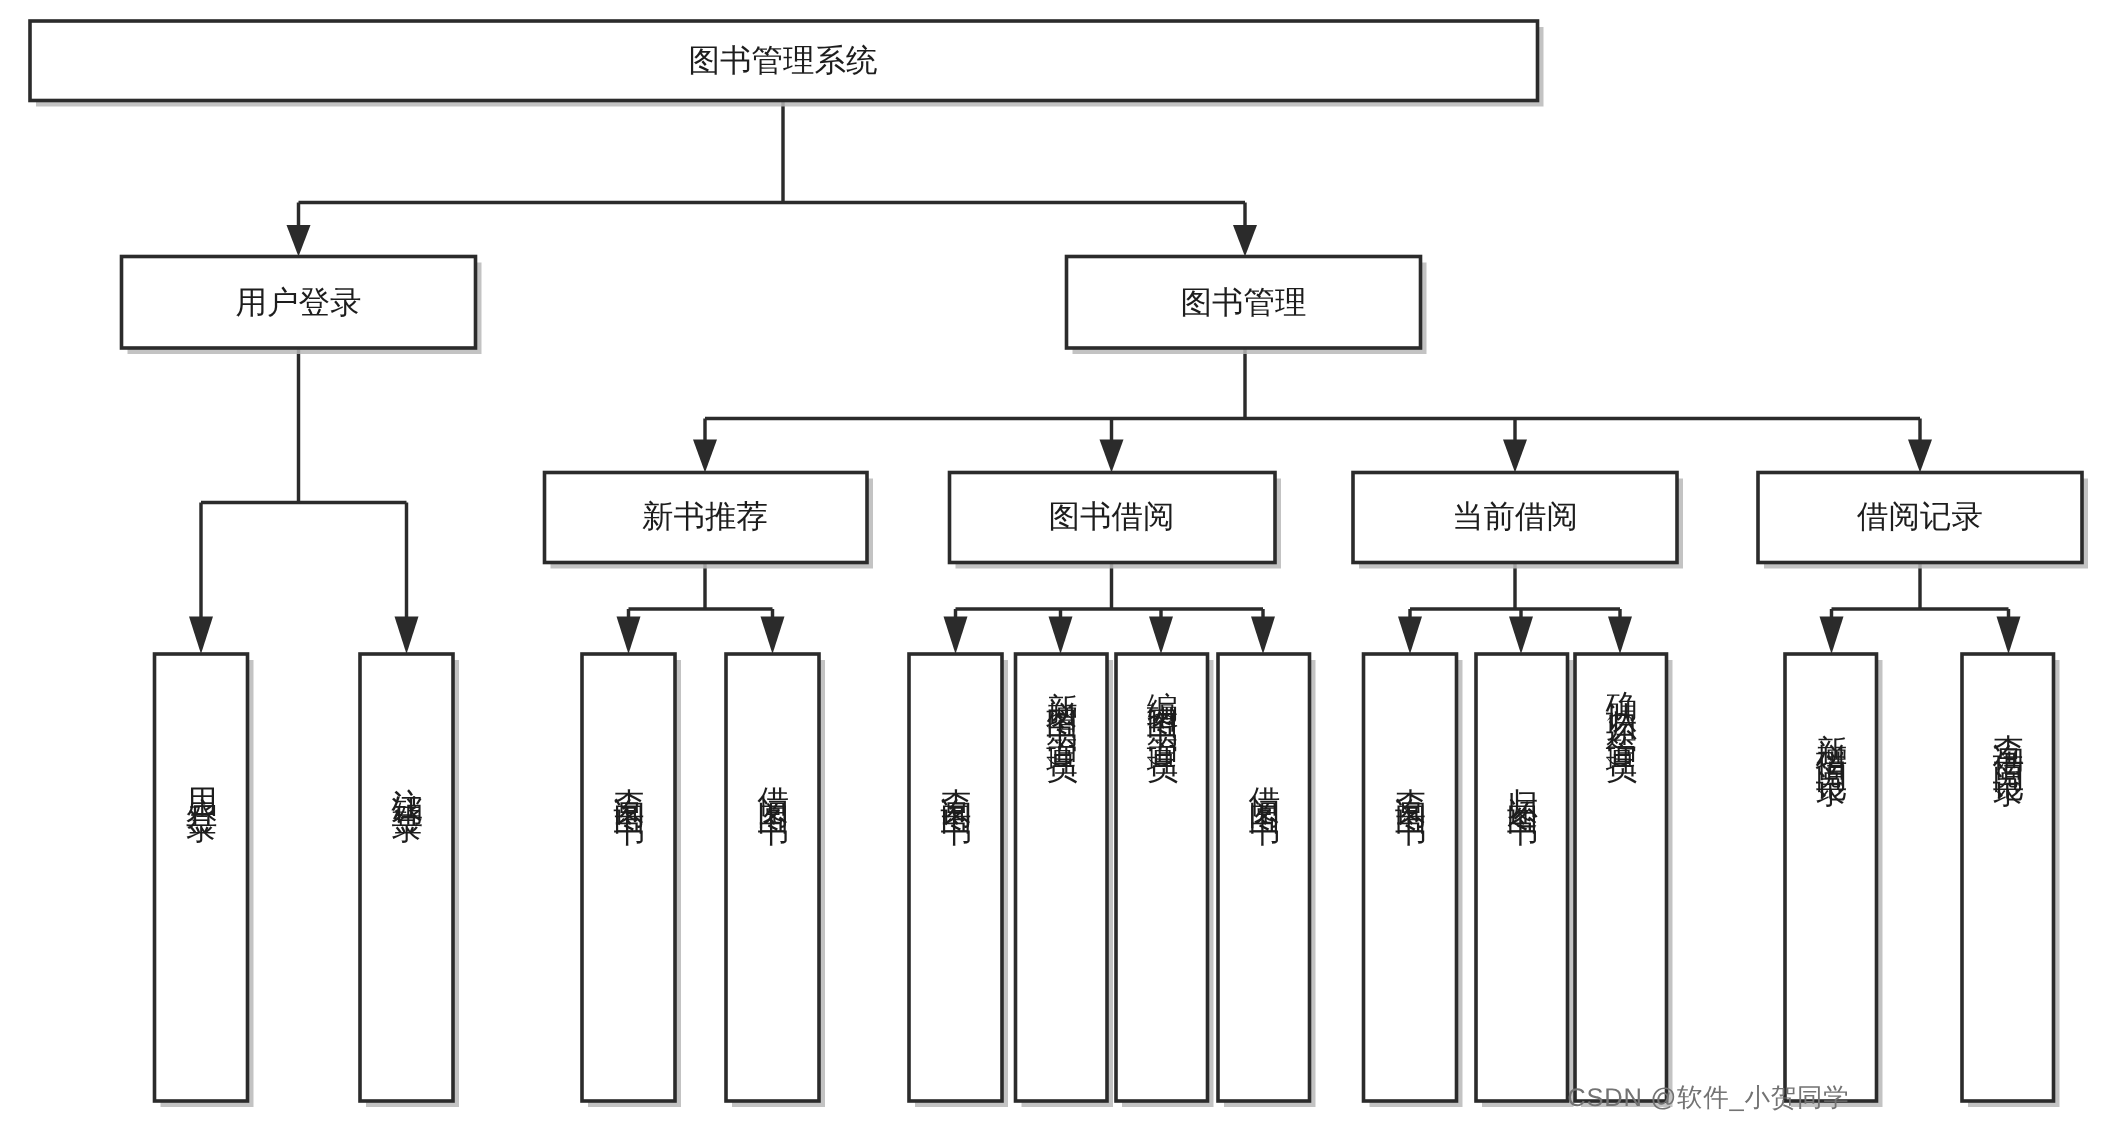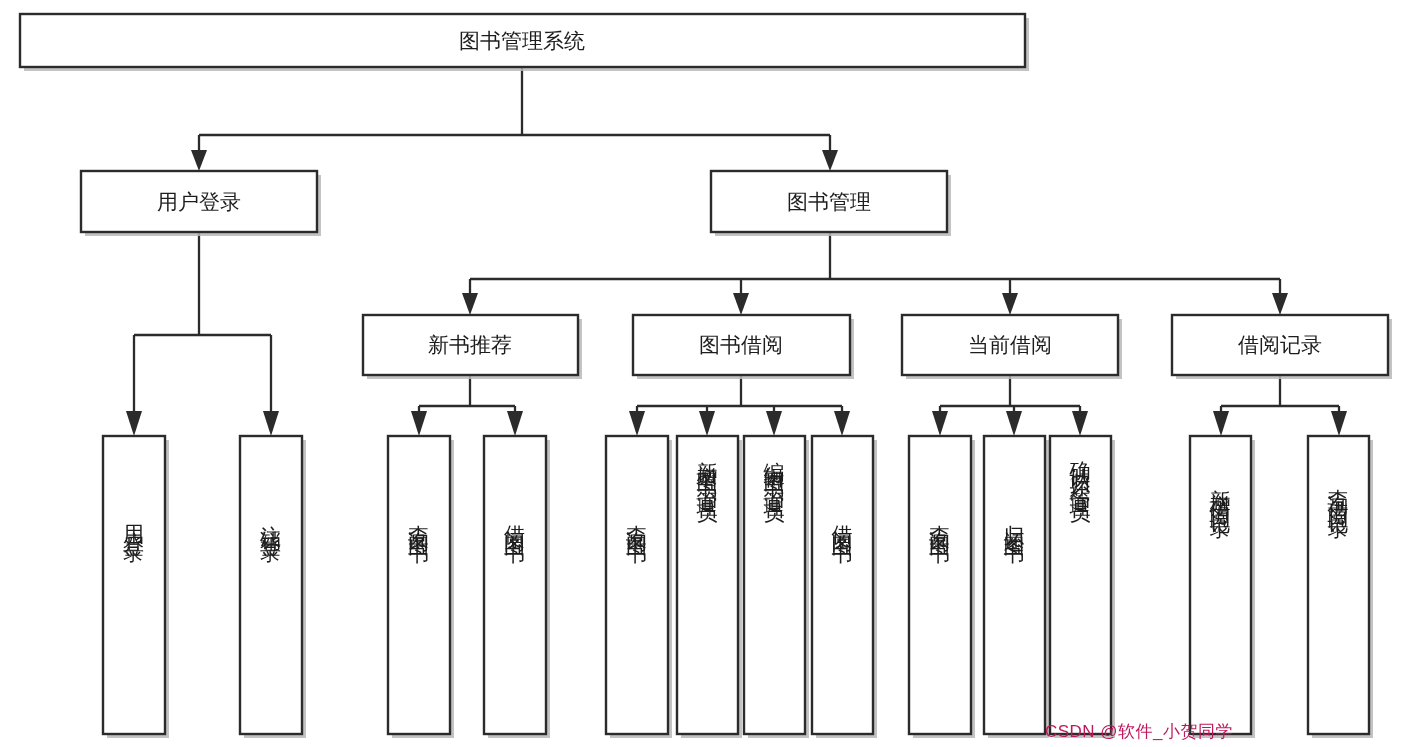--- a/index.html
+++ b/index.html
@@ -51,21 +51,21 @@
     fill: #1d1d1d;
     text-anchor: middle;
     dominant-baseline: middle;
   }
   .watermark {
     position: absolute;
     right: 14px;
     bottom: 4px;
     font-family: "Liberation Sans", "DejaVu Sans", sans-serif;
     font-size: 17px;
-    color: #be185d;
+    color: #737373;
     letter-spacing: 0.5px;
     white-space: nowrap;
     user-select: none;
   }
   .vlabel-wrap {
     position: absolute;
     display: flex;
     align-items: flex-start;
     justify-content: center;
     pointer-events: none;

